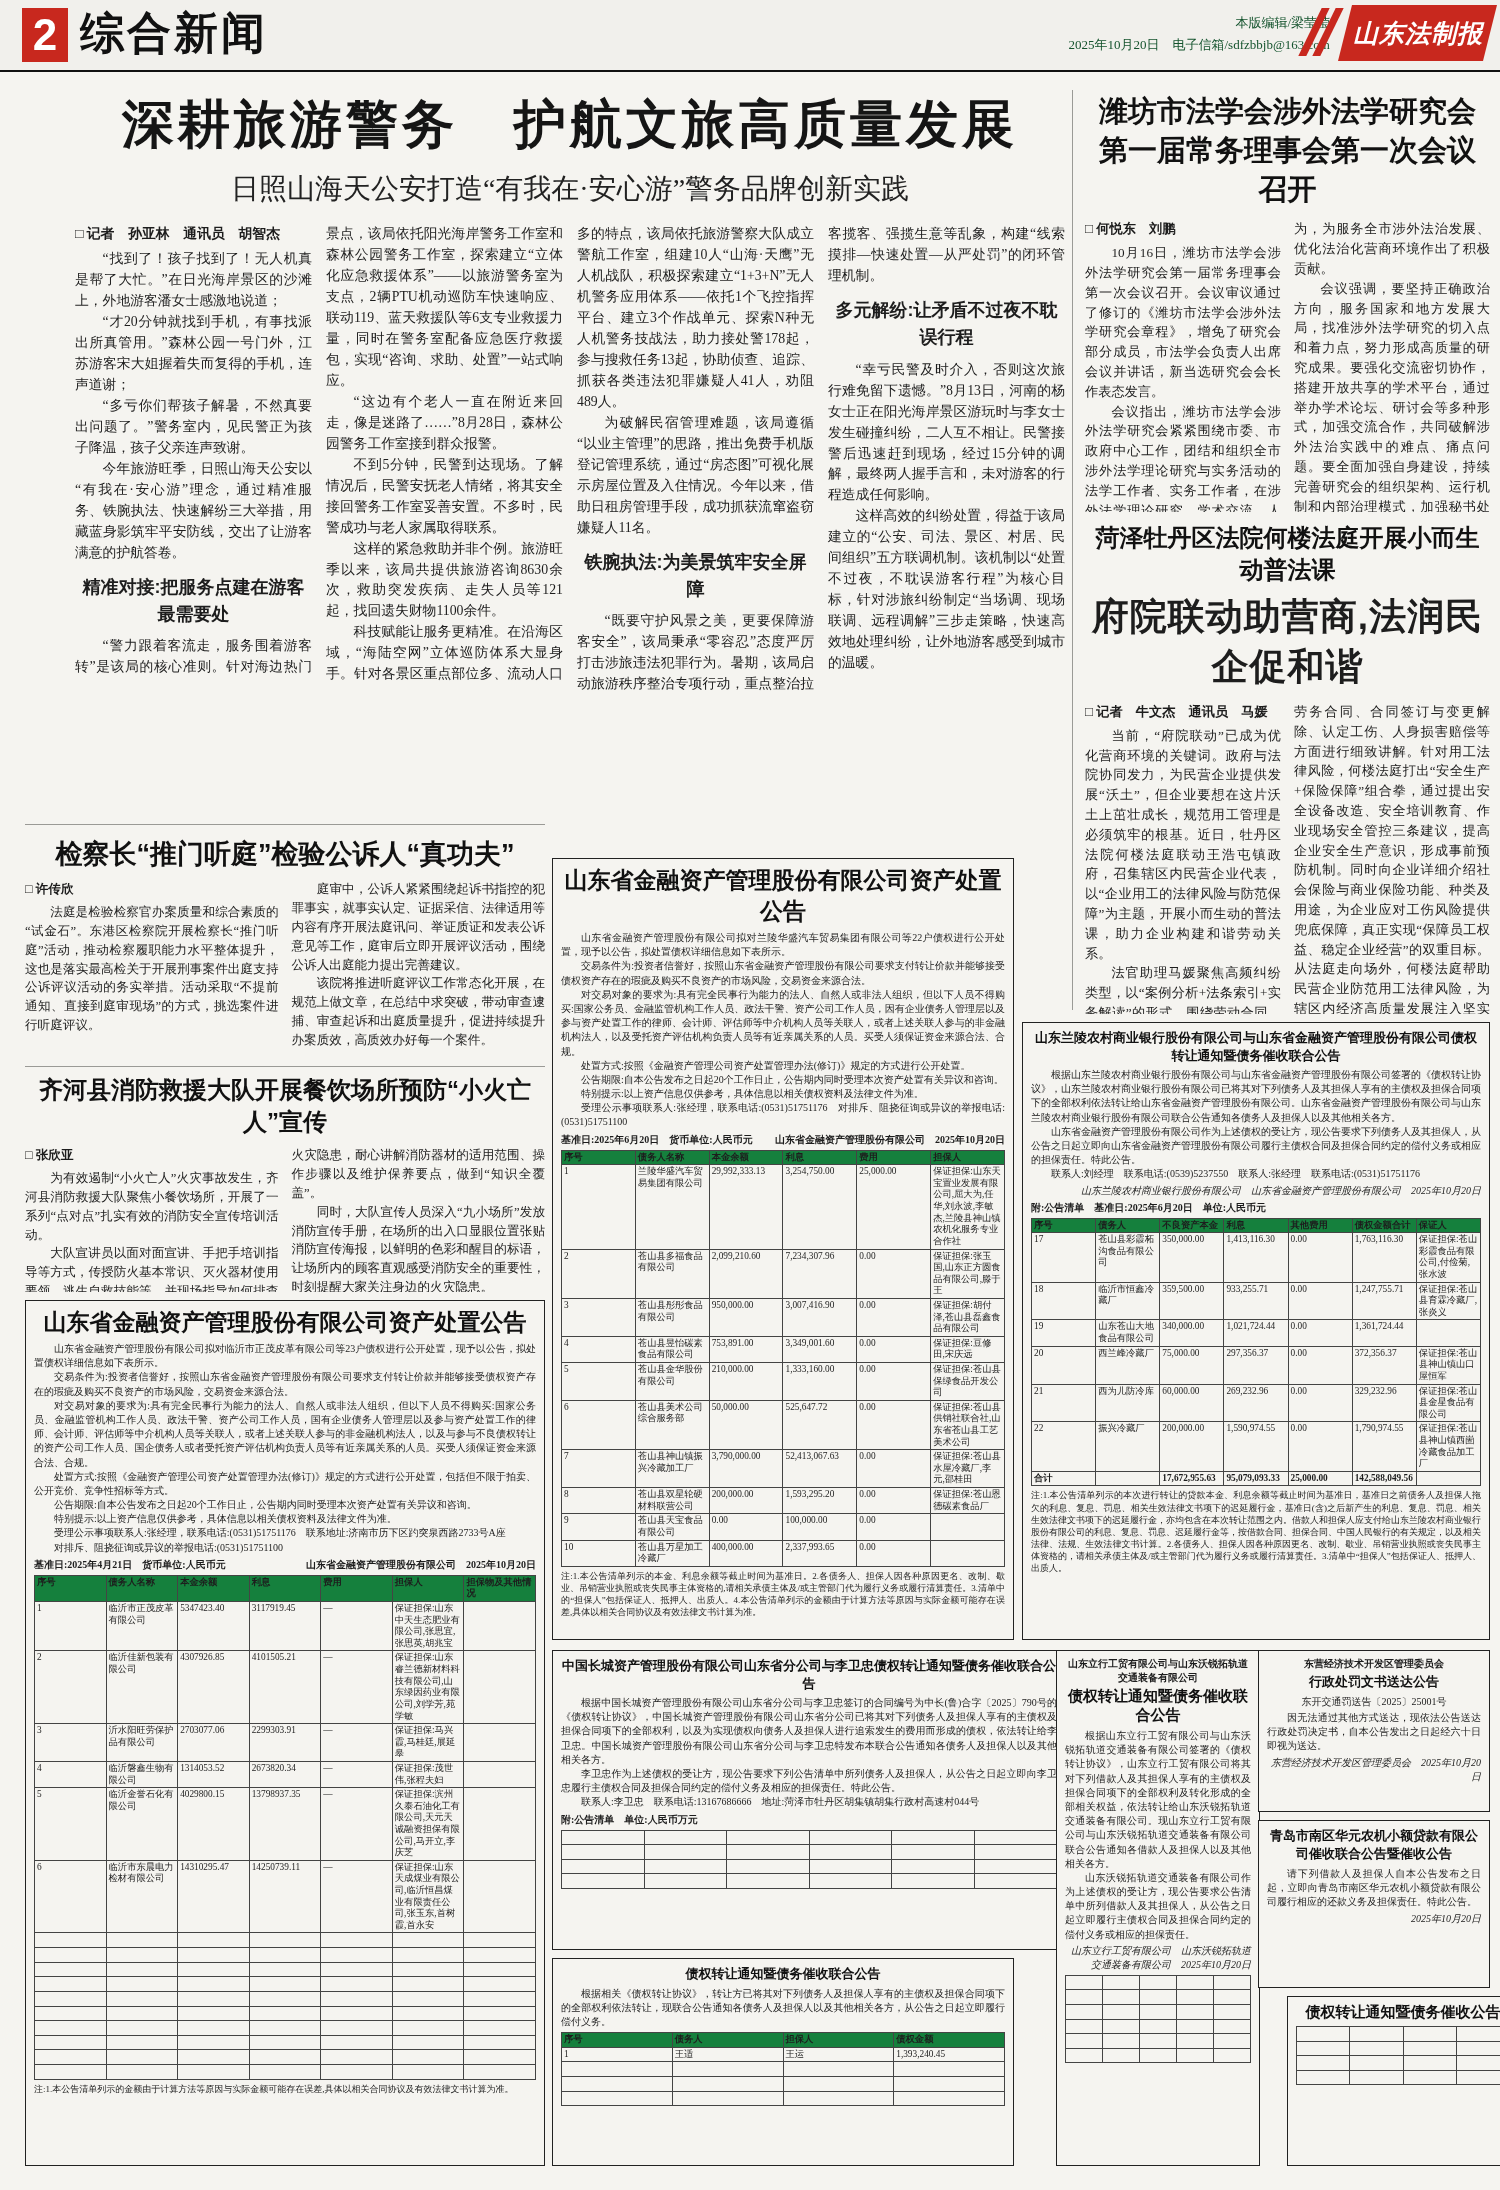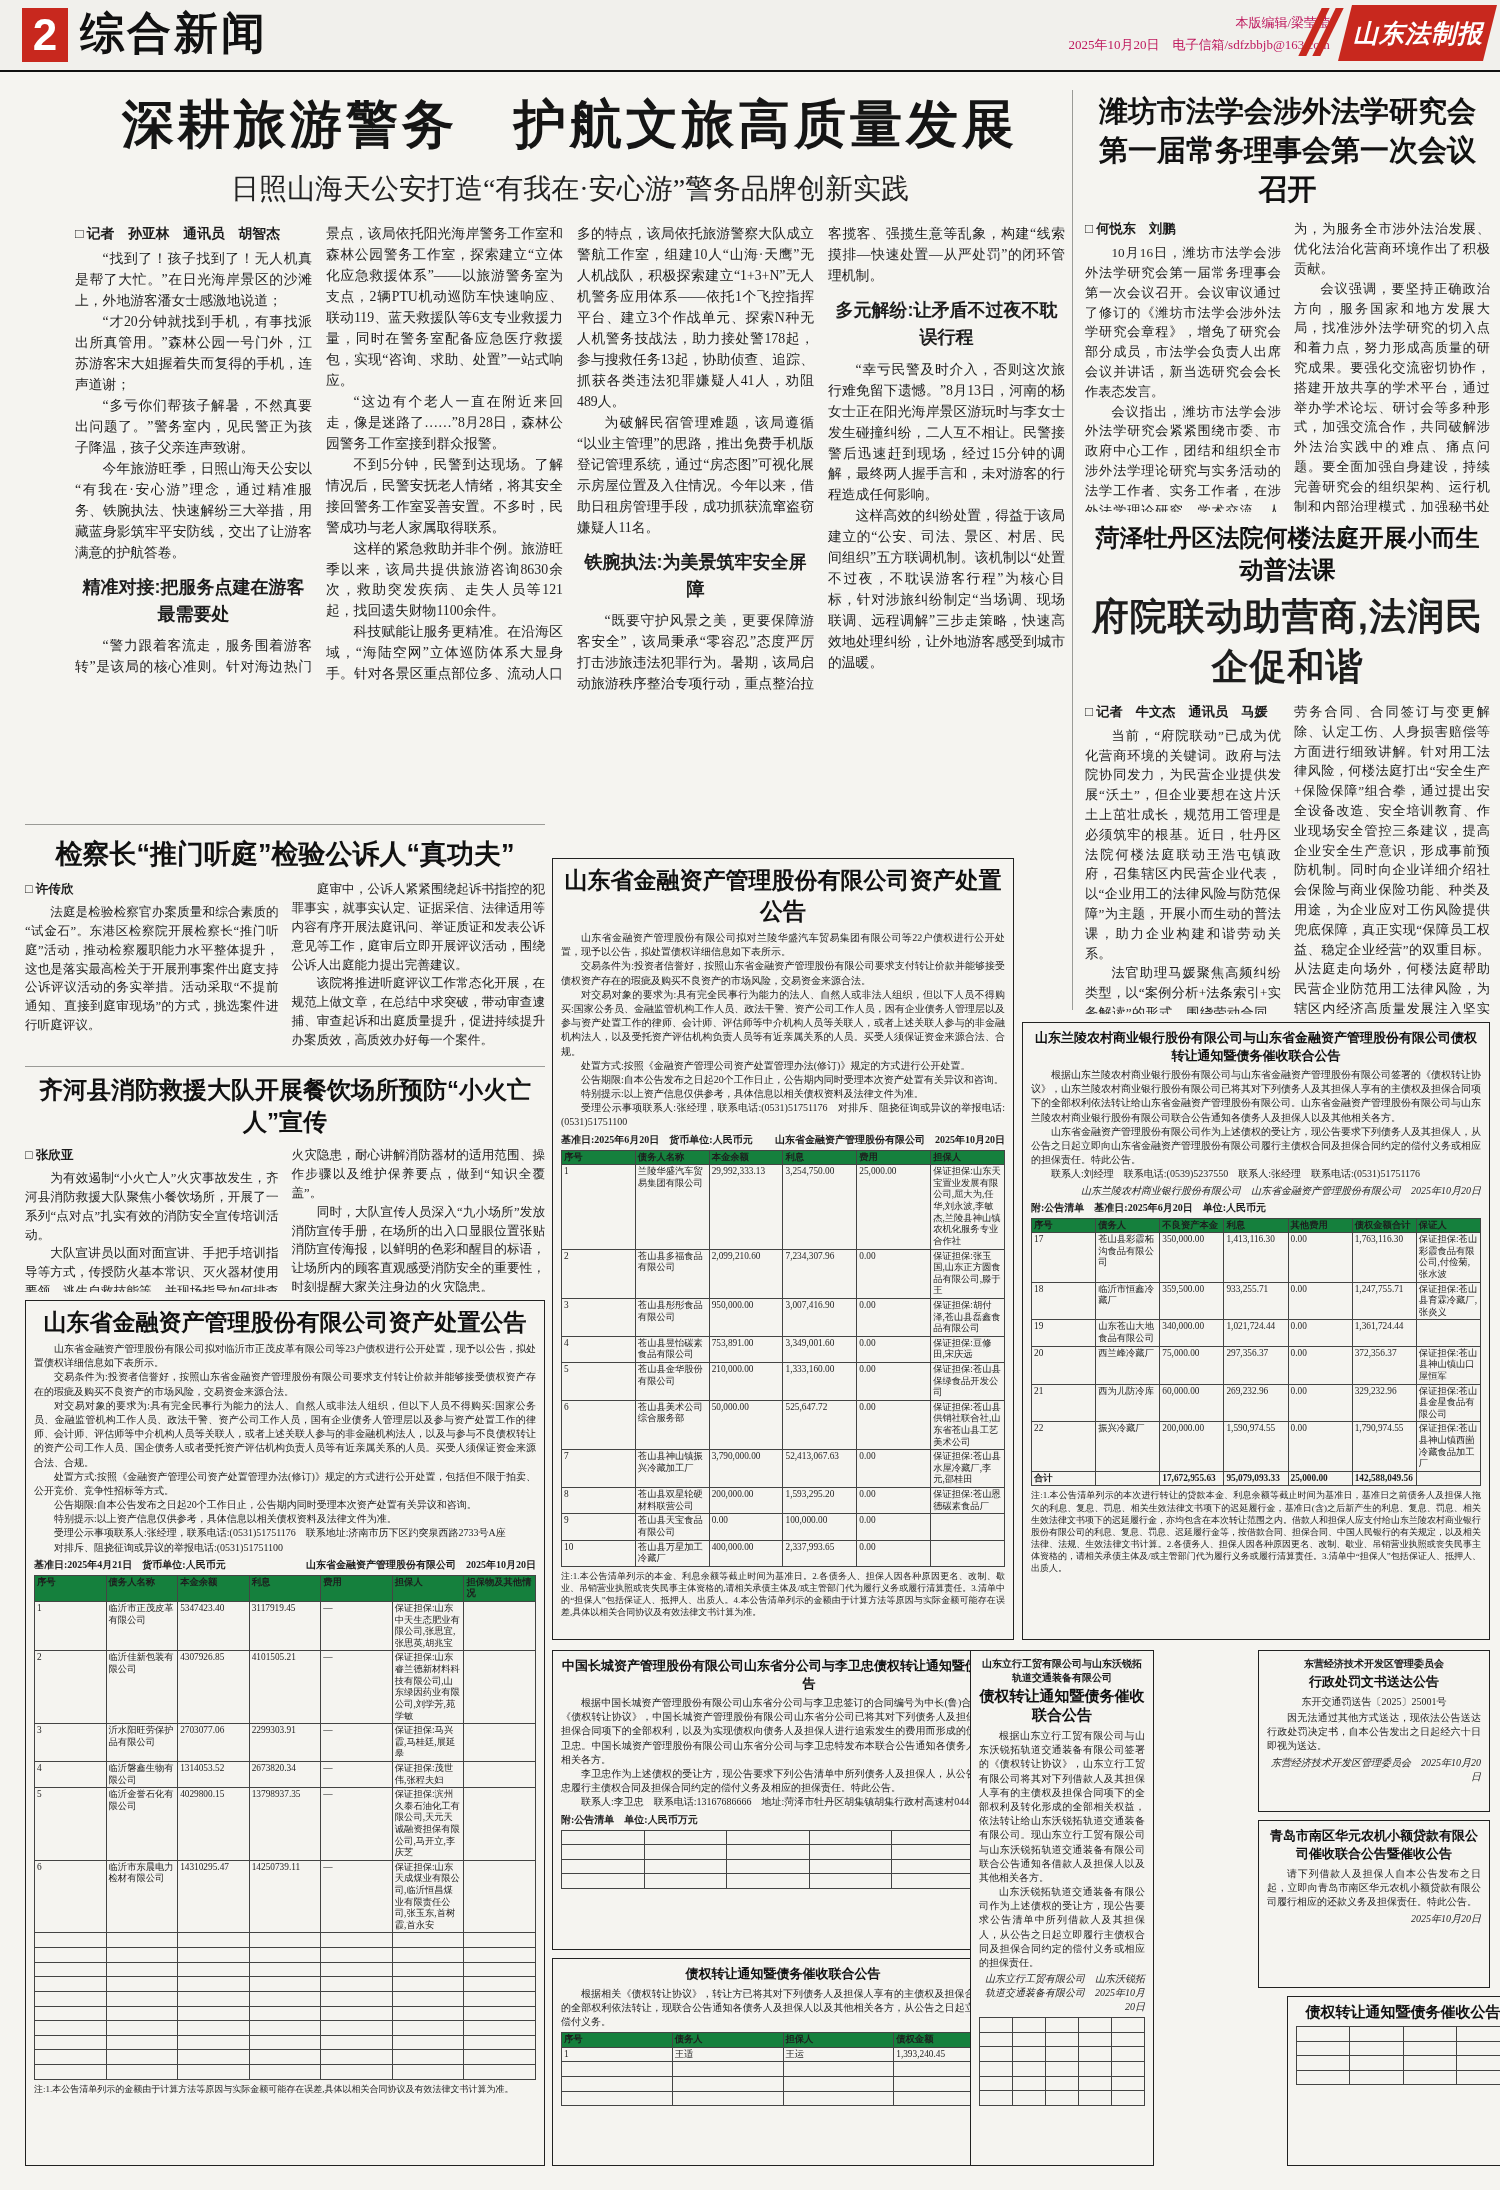--- a/index.html
+++ b/index.html
@@ -4,21 +4,21 @@
 <style>
   html,body{margin:0;padding:0;background:#888;}
   .page{position:relative;width:1500px;height:2190px;background:#f5f4f0;margin:0 auto;
         font-family:"Liberation Serif",serif;color:#1d1d1d;overflow:hidden;}
   
   .masthead{position:absolute;left:0;top:0;width:1500px;height:70px;border-bottom:2px solid #111;background:#f1f0ec;}
   .pagenum{position:absolute;left:22px;top:8px;width:46px;height:54px;background:#c8281e;color:#fff;
            font-family:"Liberation Sans",sans-serif;font-weight:bold;font-size:44px;line-height:54px;text-align:center;}
   .section-title{position:absolute;left:80px;top:4px;font-family:"Liberation Sans",sans-serif;
            font-weight:900;font-size:44px;letter-spacing:3px;color:#111;}
-  .pubinfo{position:absolute;right:170px;top:12px;text-align:right;font-size:13px;line-height:22px;color:#be185d;}
+  .pubinfo{position:absolute;right:170px;top:12px;text-align:right;font-size:13px;line-height:22px;color:#14532d;}
   .logo{position:absolute;right:10px;top:5px;width:145px;height:56px;background:#c8281e;
         transform:skewX(-14deg);display:flex;align-items:center;justify-content:center;}
   .logo span{transform:skewX(14deg);color:#fff;font-family:"Liberation Serif",serif;
         font-style:italic;font-weight:bold;font-size:25px;letter-spacing:1px;}
   .logo-slash{position:absolute;top:8px;width:8px;height:48px;background:#c8281e;transform:skewX(-26deg);}
   .ls1{right:168px}.ls2{right:182px}
   
   .byline{font-weight:bold;margin:0 0 4px 0;}
   p.t{margin:0;text-indent:2em;text-align:justify;}
   .sub-h{font-family:"Liberation Sans",sans-serif;font-weight:bold;text-align:center;
@@ -57,21 +57,21 @@
   .notice th,.notice td{border:1px solid #444;font-size:9.3px;line-height:1.25;padding:1px 2px;
         vertical-align:top;word-break:break-all;text-align:left;}
   .notice th{font-weight:bold;background:#15803d;}
   .notice tr.total td{font-weight:bold;}
   .notice .notes{font-size:9px;line-height:1.35;text-align:justify;margin-top:3px;}
   .boxA{left:25px;top:1300px;width:520px;height:866px;}
   .boxB{left:552px;top:858px;width:462px;height:782px;}
   .boxR{left:1022px;top:1022px;width:468px;height:618px;}
   .boxB1{left:552px;top:1650px;width:514px;height:300px;}
   .boxB2{left:552px;top:1958px;width:462px;height:208px;}
-  .boxC{left:970px;top:1650px;width:184px;height:516px;}
+  .boxC{left:1056px;top:1650px;width:204px;height:516px;}
   .boxD1{left:1258px;top:1650px;width:232px;height:162px;}
   .boxD2{left:1258px;top:1820px;width:232px;height:168px;}
   .boxD3{left:1287px;top:1996px;width:232px;height:170px;}
   .boxC .n-title,.boxD3 .n-title{font-size:15px;}
   .boxD1 .n-title,.boxD2 .n-title{font-size:13px;}
   .small-kicker{font-size:10px;font-weight:bold;text-align:center;margin:0 0 2px 0;}
   .docno{font-size:10px;text-align:center;margin:2px 0;}
   
   .vrule{position:absolute;width:1px;background:#9a9a96;}
   .hrule{position:absolute;height:1px;background:#9a9a96;}

